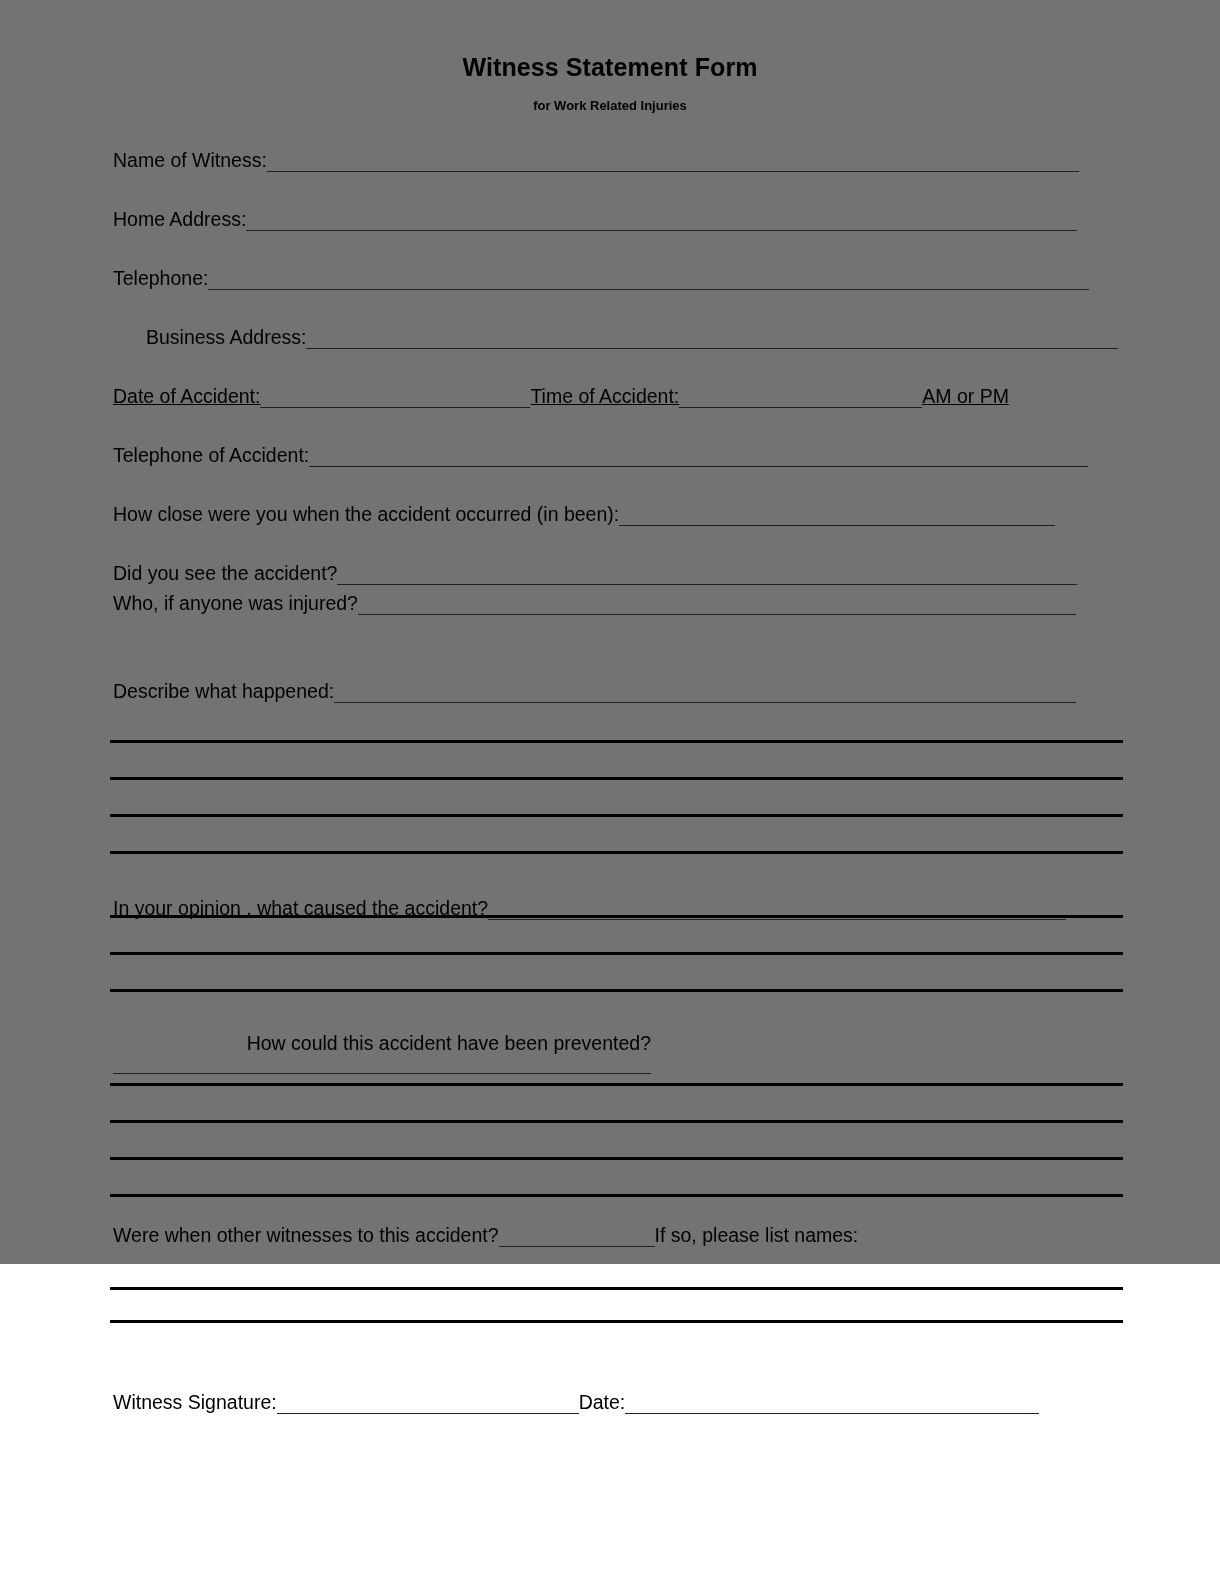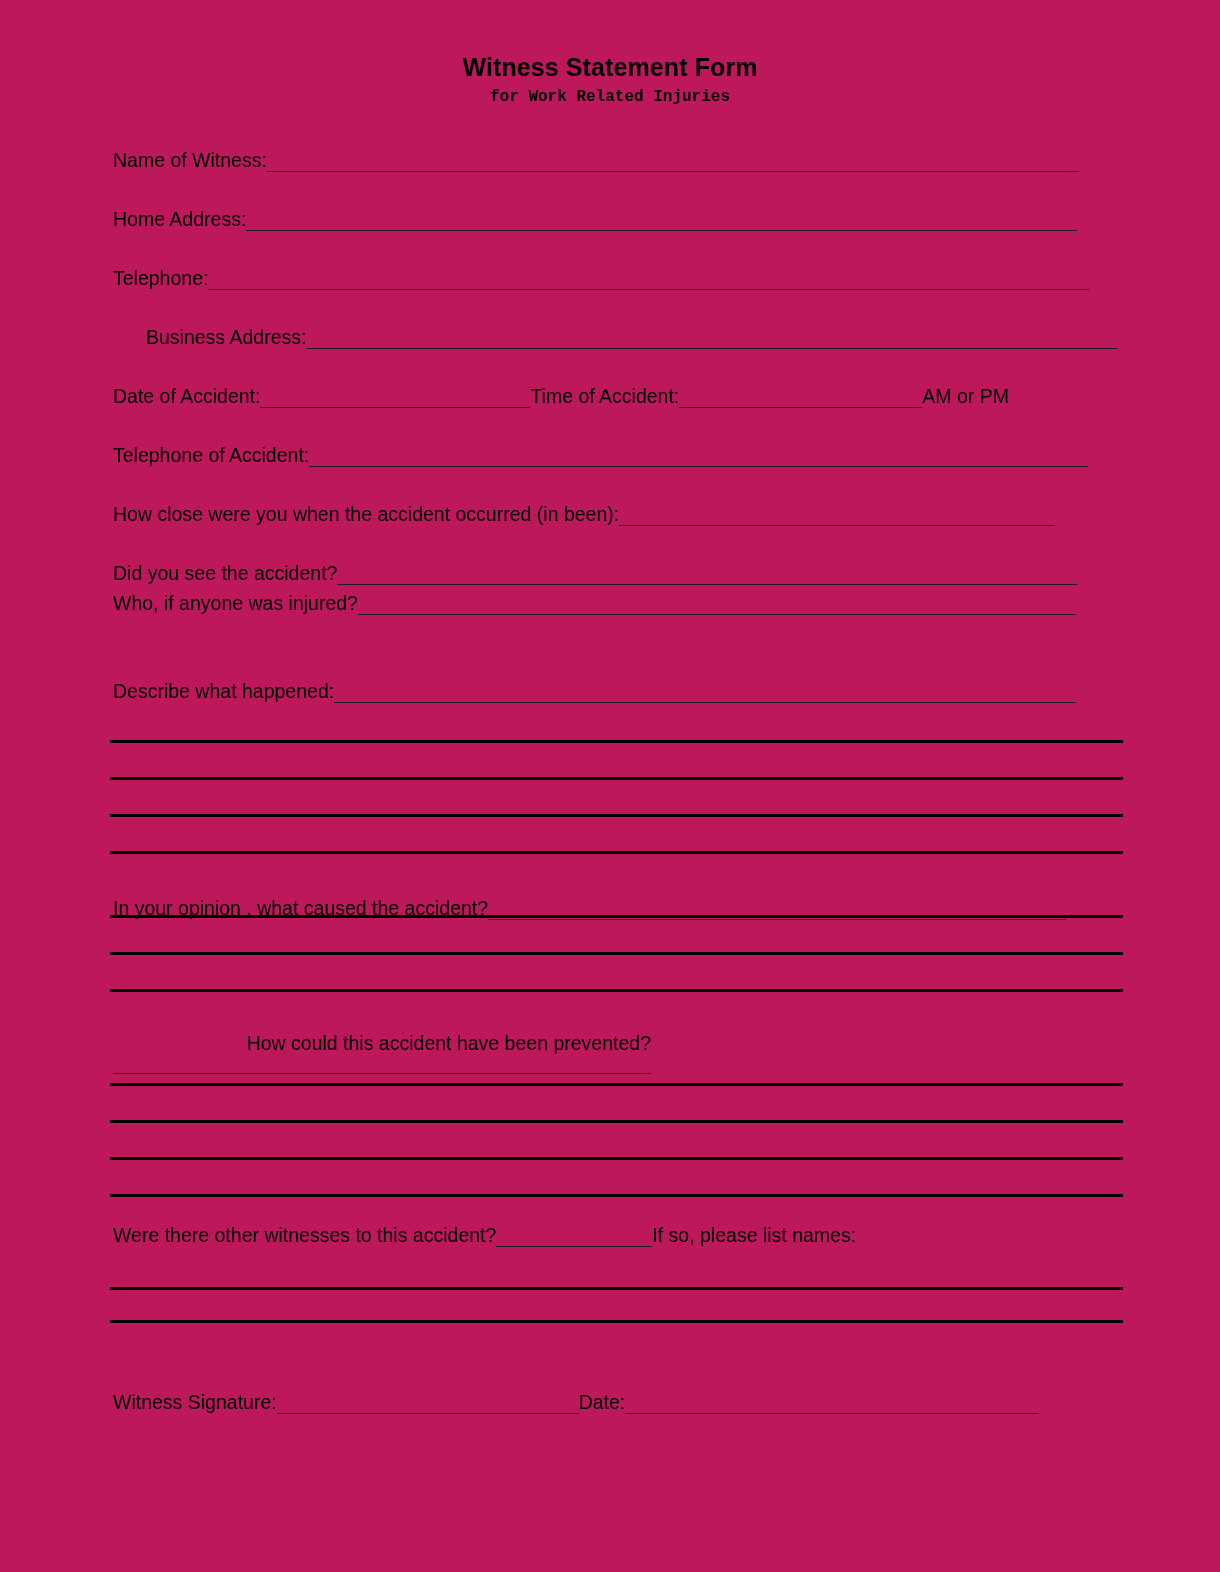--- a/index.html
+++ b/index.html
@@ -13,44 +13,43 @@
     font-family: "Liberation Sans", sans-serif;
     color: #000000;
     position: relative;
     overflow: hidden;
   }
 
   .page {
     position: absolute;
     left: 0; top: 0;
     width: 1220px;
-    height: 1572px;
-    background: #be185d;
+    height: 1264px;
+    background: #737373;
   }
 
   
   .title-block {
     position: absolute;
     left: 0;
     top: 52px;
     width: 1220px;
     text-align: center;
   }
   .title-main {
     font-size: 25px;
     font-weight: bold;
     letter-spacing: .1px;
     line-height: 30px;
   }
   .title-sub {
-    font-size: 16px;
+    font-size: 13px;
     font-weight: bold;
     line-height: 26px;
-    margin-top: 2px;
-    font-family: Liberation Mono, monospace;
+    margin-top: 11px;
   }
 
   
   .field-row {
     position: absolute;
     left: 113px;
     font-size: 19.5px;
     line-height: 24px;
     white-space: nowrap;
     display: flex;
@@ -98,21 +97,21 @@
   <div class="field-row" style="top:266px;">
     <span class="lbl">Telephone:</span>
       <span class="blank" style="width:881px;"></span>
   </div>
 
   <div class="field-row" style="top:325px;margin-left:33px;">
     <span class="lbl">Business Address:</span>
       <span class="blank" style="width:812px;"></span>
   </div>
 
-  <div class="field-row" style="top:384px;">
+  <div class="field-row" style="top:384px;text-decoration:underline;">
     <span class="lbl">Date of Accident:</span>
       <span class="blank" style="width:270px;"></span>
       <span class="lbl">Time of Accident:</span>
       <span class="blank" style="width:243px;"></span>
       <span class="lbl">AM or PM</span>
   </div>
 
   <div class="field-row" style="top:443px;">
     <span class="lbl">Telephone of Accident:</span>
       <span class="blank" style="width:779px;"></span>
@@ -156,21 +155,21 @@
     <span class="lbl">How could this accident have been prevented?</span>
       <span class="blank" style="width:538px;"></span>
   </div>
 
   <div class="rule" style="top:1083px;"></div>
   <div class="rule" style="top:1120px;"></div>
   <div class="rule" style="top:1157px;"></div>
   <div class="rule" style="top:1194px;"></div>
 
   <div class="field-row" style="top:1223px;">
-    <span class="lbl">Were there other witnesses to this accident?</span>
+    <span class="lbl">Were when other witnesses to this accident?</span>
       <span class="blank" style="width:156px;"></span>
       <span class="lbl">If so, please list names:</span>
   </div>
 
   <div class="rule" style="top:1287px;"></div>
   <div class="rule" style="top:1320px;"></div>
 
   <div class="field-row" style="top:1390px;">
     <span class="lbl">Witness Signature:</span>
       <span class="blank" style="width:302px;"></span>

